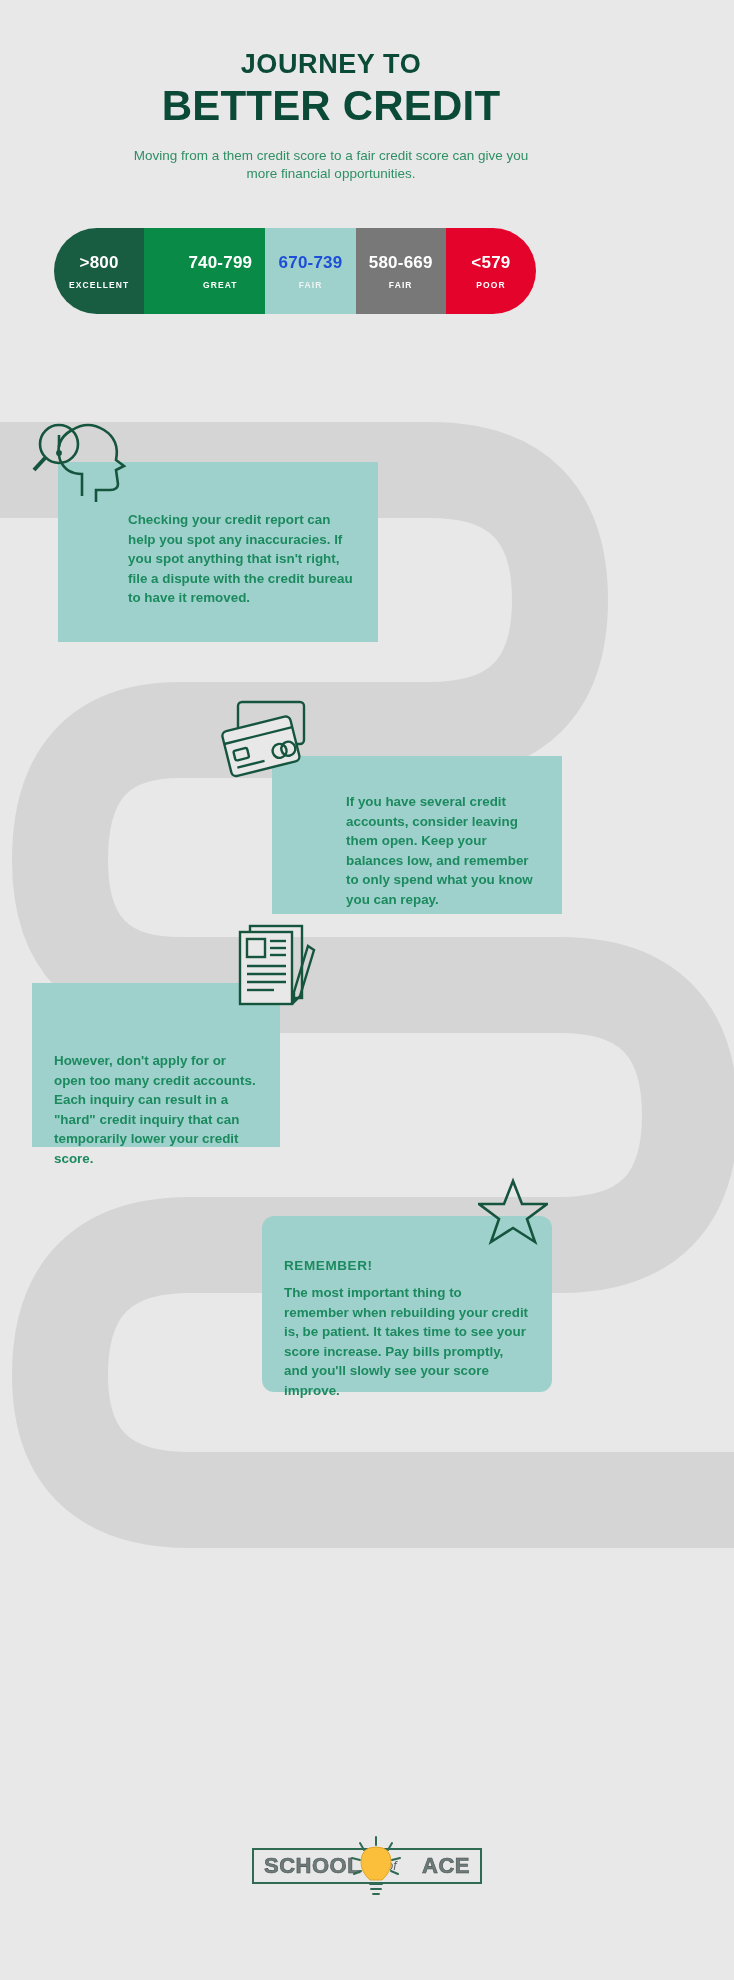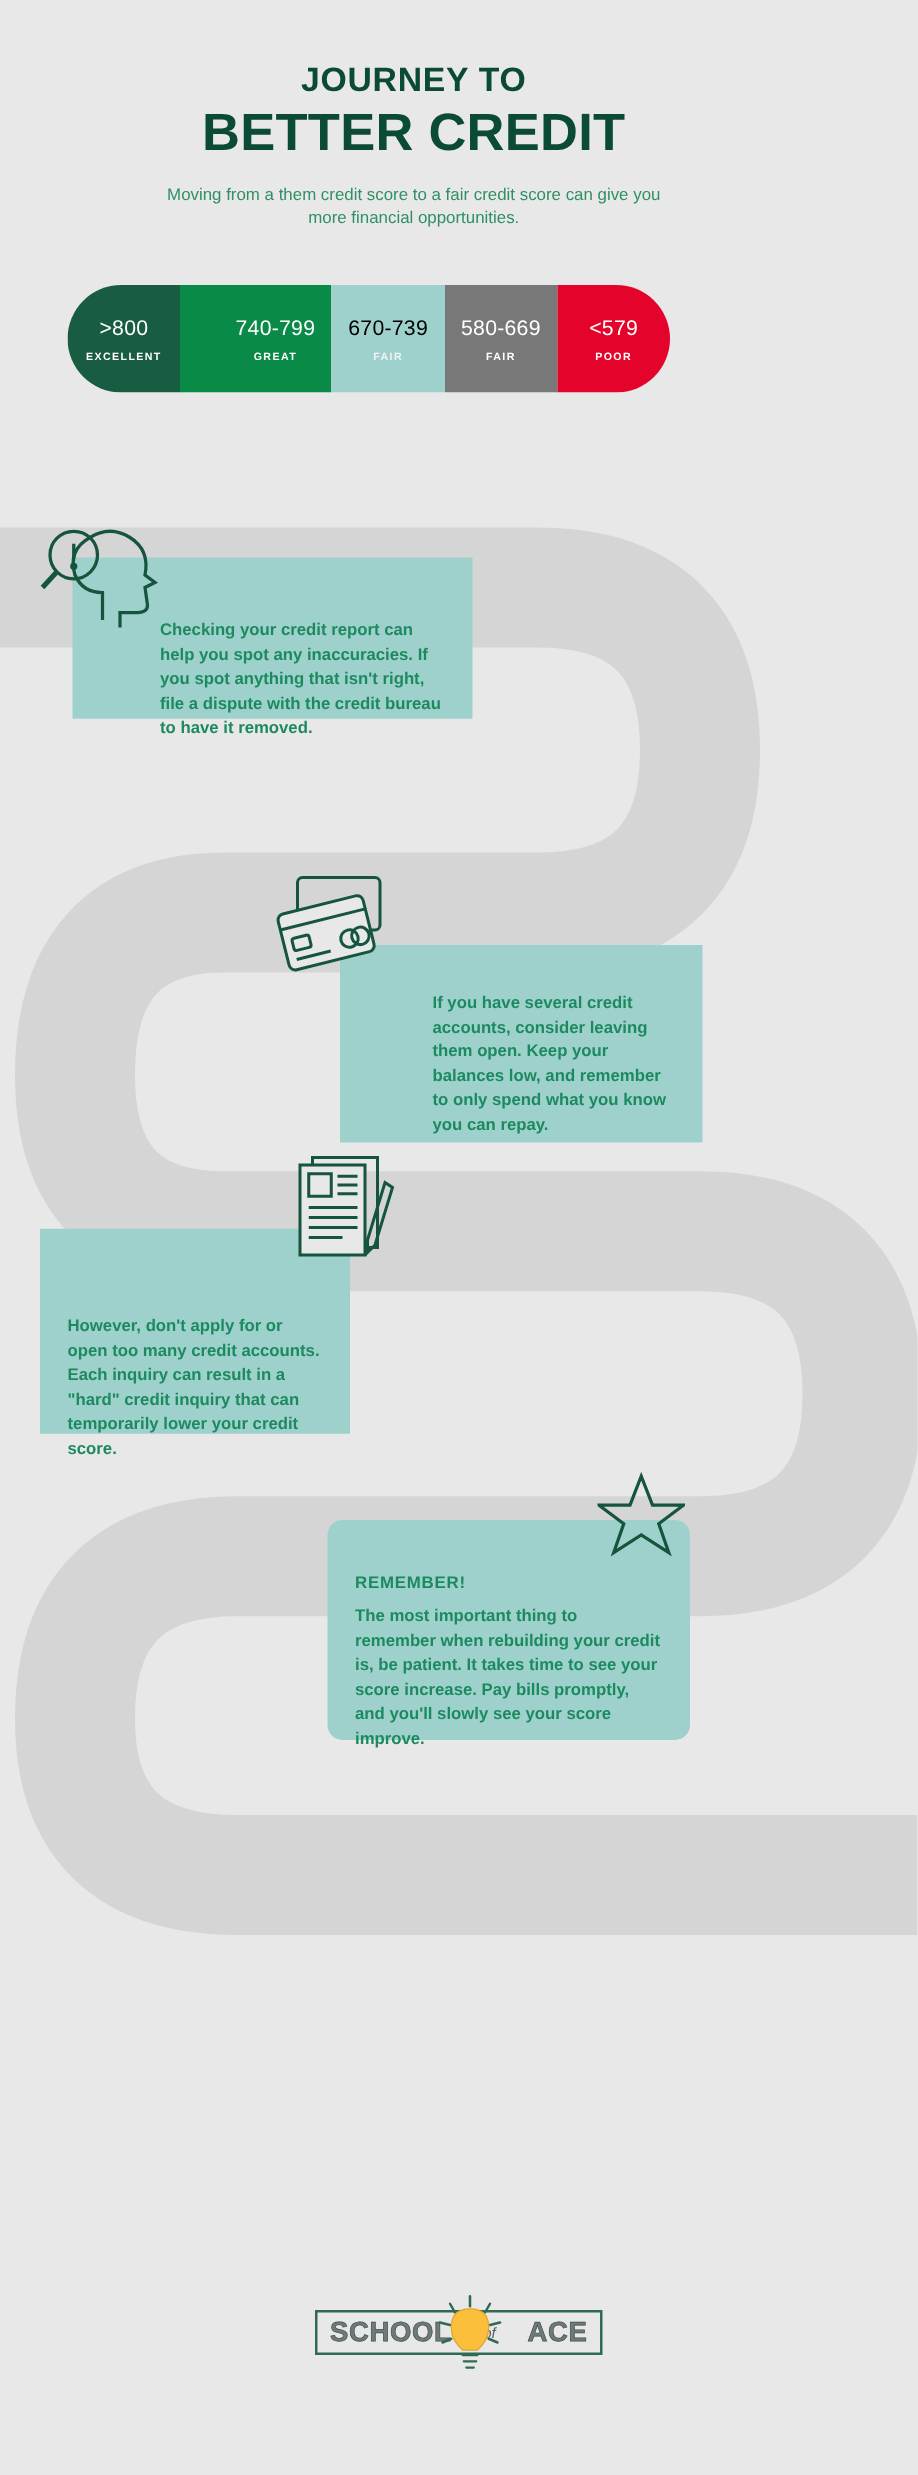--- a/index.html
+++ b/index.html
@@ -32,37 +32,37 @@
   }
 
   
   .scorebar {
     position: absolute; top: 228px; left: 54px;
     width: 482px; height: 86px;
     border-radius: 43px; overflow: hidden;
     display: flex; z-index: 3;
   }
   .seg { flex: 1; display: flex; flex-direction: column; align-items: center; justify-content: center; }
-  .seg-range { font-size: 17px; font-weight: normal; letter-spacing: 0.2px; }
+  .seg-range { font-size: 17px; font-weight: bold; letter-spacing: 0.2px; }
   .seg-label { font-size: 8.5px; font-weight: bold; letter-spacing: 1.1px; margin-top: 7px; }
 
   
   .card {
     position: absolute; background: #9fd1cc; z-index: 3;
     padding: 20px 22px;
   }
   .card p {
     font-size: 13.4px; line-height: 1.46; font-weight: bold; color: #1c8a5f;
   }
   .card-heading {
     font-size: 13.5px; font-weight: bold; color: #1c8a5f;
     letter-spacing: 0.6px; margin-bottom: 10px;
   }
 
-  #card-1 { left: 58px;  top: 446px;  width: 320px; height: 129px; }
+  #card-1 { left: 58px;  top: 462px;  width: 320px; height: 180px; }
   #card-2 { left: 272px; top: 756px;  width: 290px; height: 158px; }
   #card-3 { left: 32px;  top: 983px;  width: 248px; height: 164px; }
   #card-4 { left: 262px; top: 1216px; width: 290px; height: 176px; border-radius: 12px; }
 
   #card-1 p { padding-left: 48px; padding-top: 28px; }
   #card-2 p { padding-left: 52px; padding-top: 16px; }
   #card-3 p { padding-top: 48px; }
   #card-4 .inner { padding-top: 22px; }
 
   
@@ -105,21 +105,21 @@
 <div class="scorebar" id="scorebar">
     <div class="seg" style="background: rgb(24, 92, 66);">
       <div class="seg-range" style="color: rgb(255, 255, 255);">&gt;800</div>
       <div class="seg-label" style="color: rgb(255, 255, 255);">EXCELLENT</div>
     </div>
     <div class="seg" style="background: rgb(10, 138, 71); padding-left: 31px;">
       <div class="seg-range" style="color: rgb(255, 255, 255);">740-799</div>
       <div class="seg-label" style="color: rgb(255, 255, 255);">GREAT</div>
     </div>
     <div class="seg" style="background: rgb(159, 209, 204);">
-      <div class="seg-range" style="color: #000000; text-align: center;">670-739</div>
+      <div class="seg-range" style="color: #1d4ed8; text-align: center;">670-739</div>
       <div class="seg-label" style="color: rgb(238, 244, 243);">FAIR</div>
     </div>
     <div class="seg" style="background: rgb(120, 120, 120);">
       <div class="seg-range" style="color: rgb(255, 255, 255);">580-669</div>
       <div class="seg-label" style="color: rgb(255, 255, 255);">FAIR</div>
     </div>
     <div class="seg" style="background: rgb(228, 4, 43);">
       <div class="seg-range" style="color: rgb(255, 255, 255);">&lt;579</div>
       <div class="seg-label" style="color: rgb(255, 255, 255);">POOR</div>
     </div>

